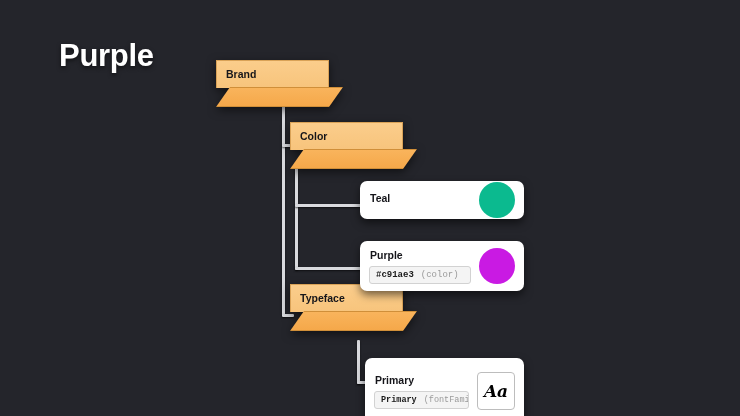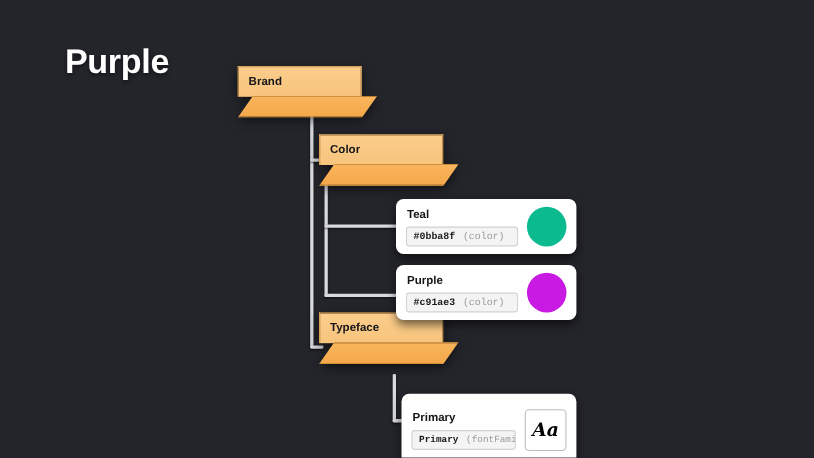--- a/index.html
+++ b/index.html
@@ -131,21 +131,21 @@
     align-items: center;
     justify-content: center;
     font-family: "DejaVu Serif", serif;
     font-style: italic;
     font-size: 17px;
     font-weight: bold;
     color: #000000;
     background: #ffffff;
   }
 
-  .card.teal    { left: 360px; top: 181px; width: 164px; height: 50px; }
+  .card.teal    { left: 360px; top: 181px; width: 164px; height: 38px; }
   .card.purple  { left: 360px; top: 241px; width: 164px; height: 50px; align-items: center; }
   .card.primary { left: 365px; top: 358px; width: 159px; height: 66px; }
   .card.primary .field { font-size: 8.5px; }
 </style>
 </head>
 <body>
 
 <div class="stage">
 
   <div class="page-title">Purple</div>
@@ -180,23 +180,20 @@
   <div class="folder typeface">
     <div class="tab-top">
       <span class="tab-label">Typeface</span>
     </div>
     <div class="tab-body"></div>
   </div>
 
   <div class="card teal">
     <div class="card-main">
       <div class="card-title">Teal</div>
-      <div class="field">
-        <span class="val">#0bba8f</span><span class="meta">(color)</span>
-      </div>
     </div>
     <div class="swatch" style="background:#0bba8f;"></div>
   </div>
 
   <div class="card purple">
     <div class="card-main">
       <div class="card-title">Purple</div>
       <div class="field">
         <span class="val">#c91ae3</span><span class="meta">(color)</span>
       </div>

